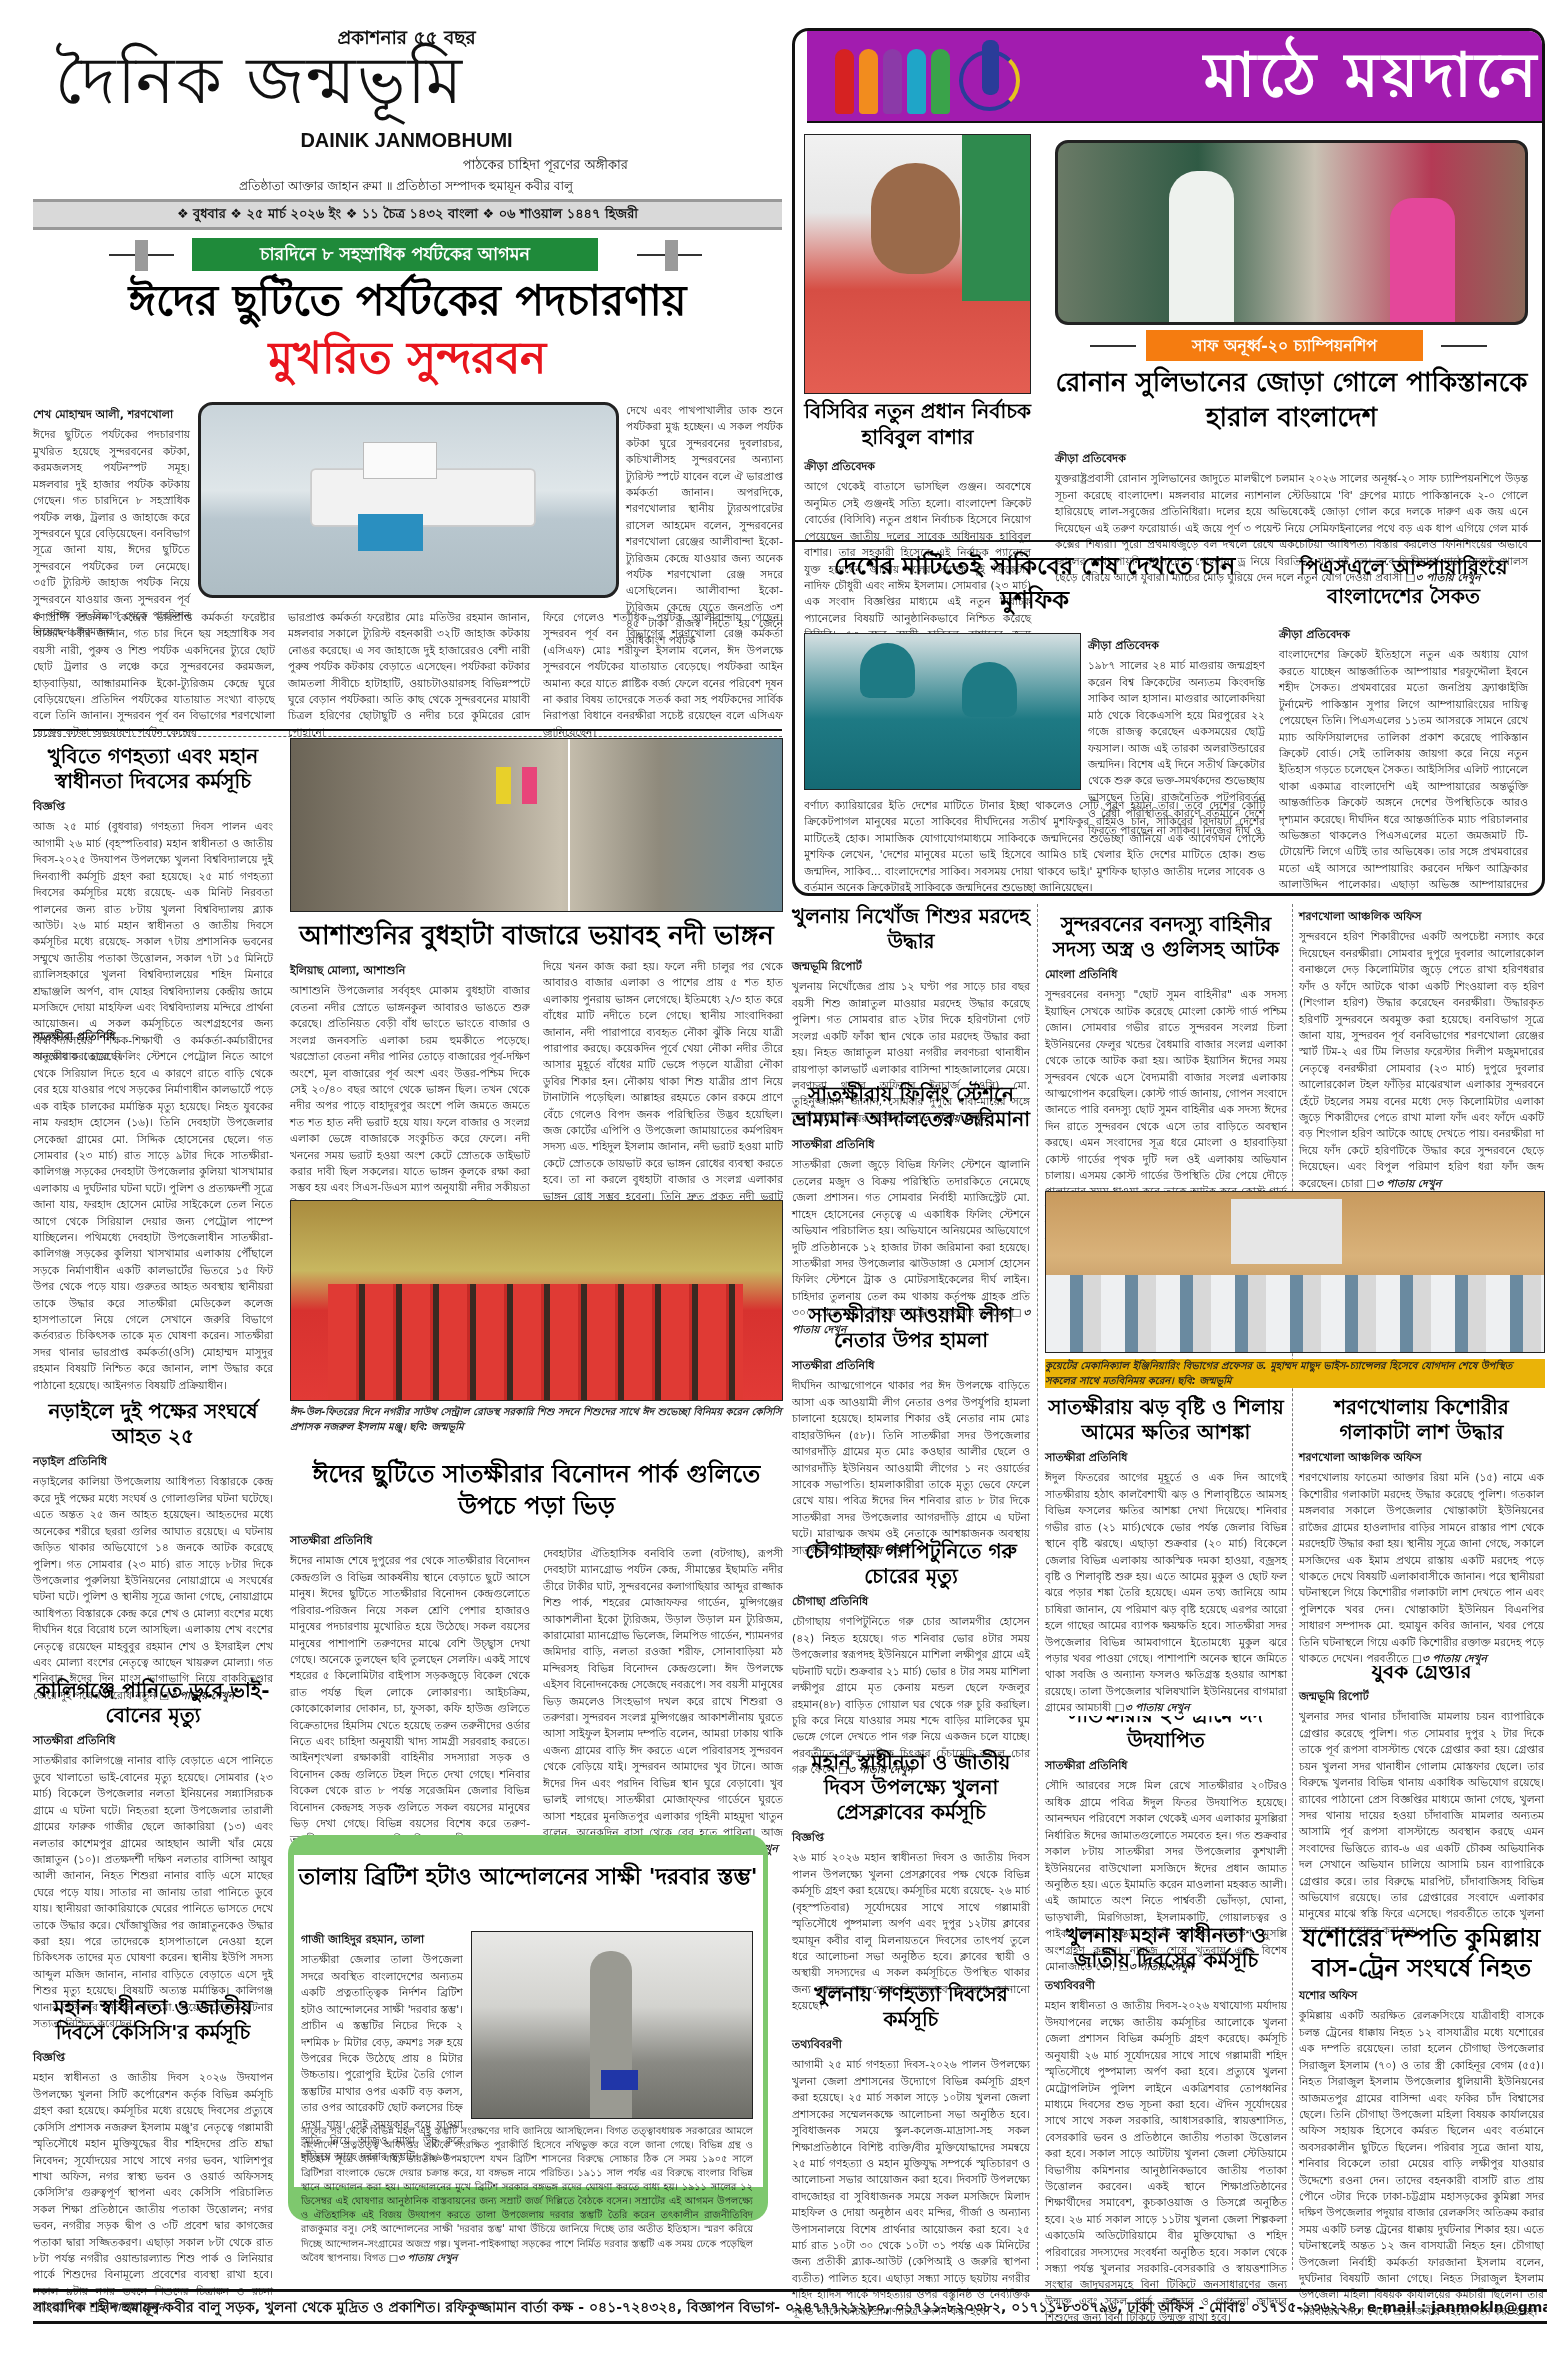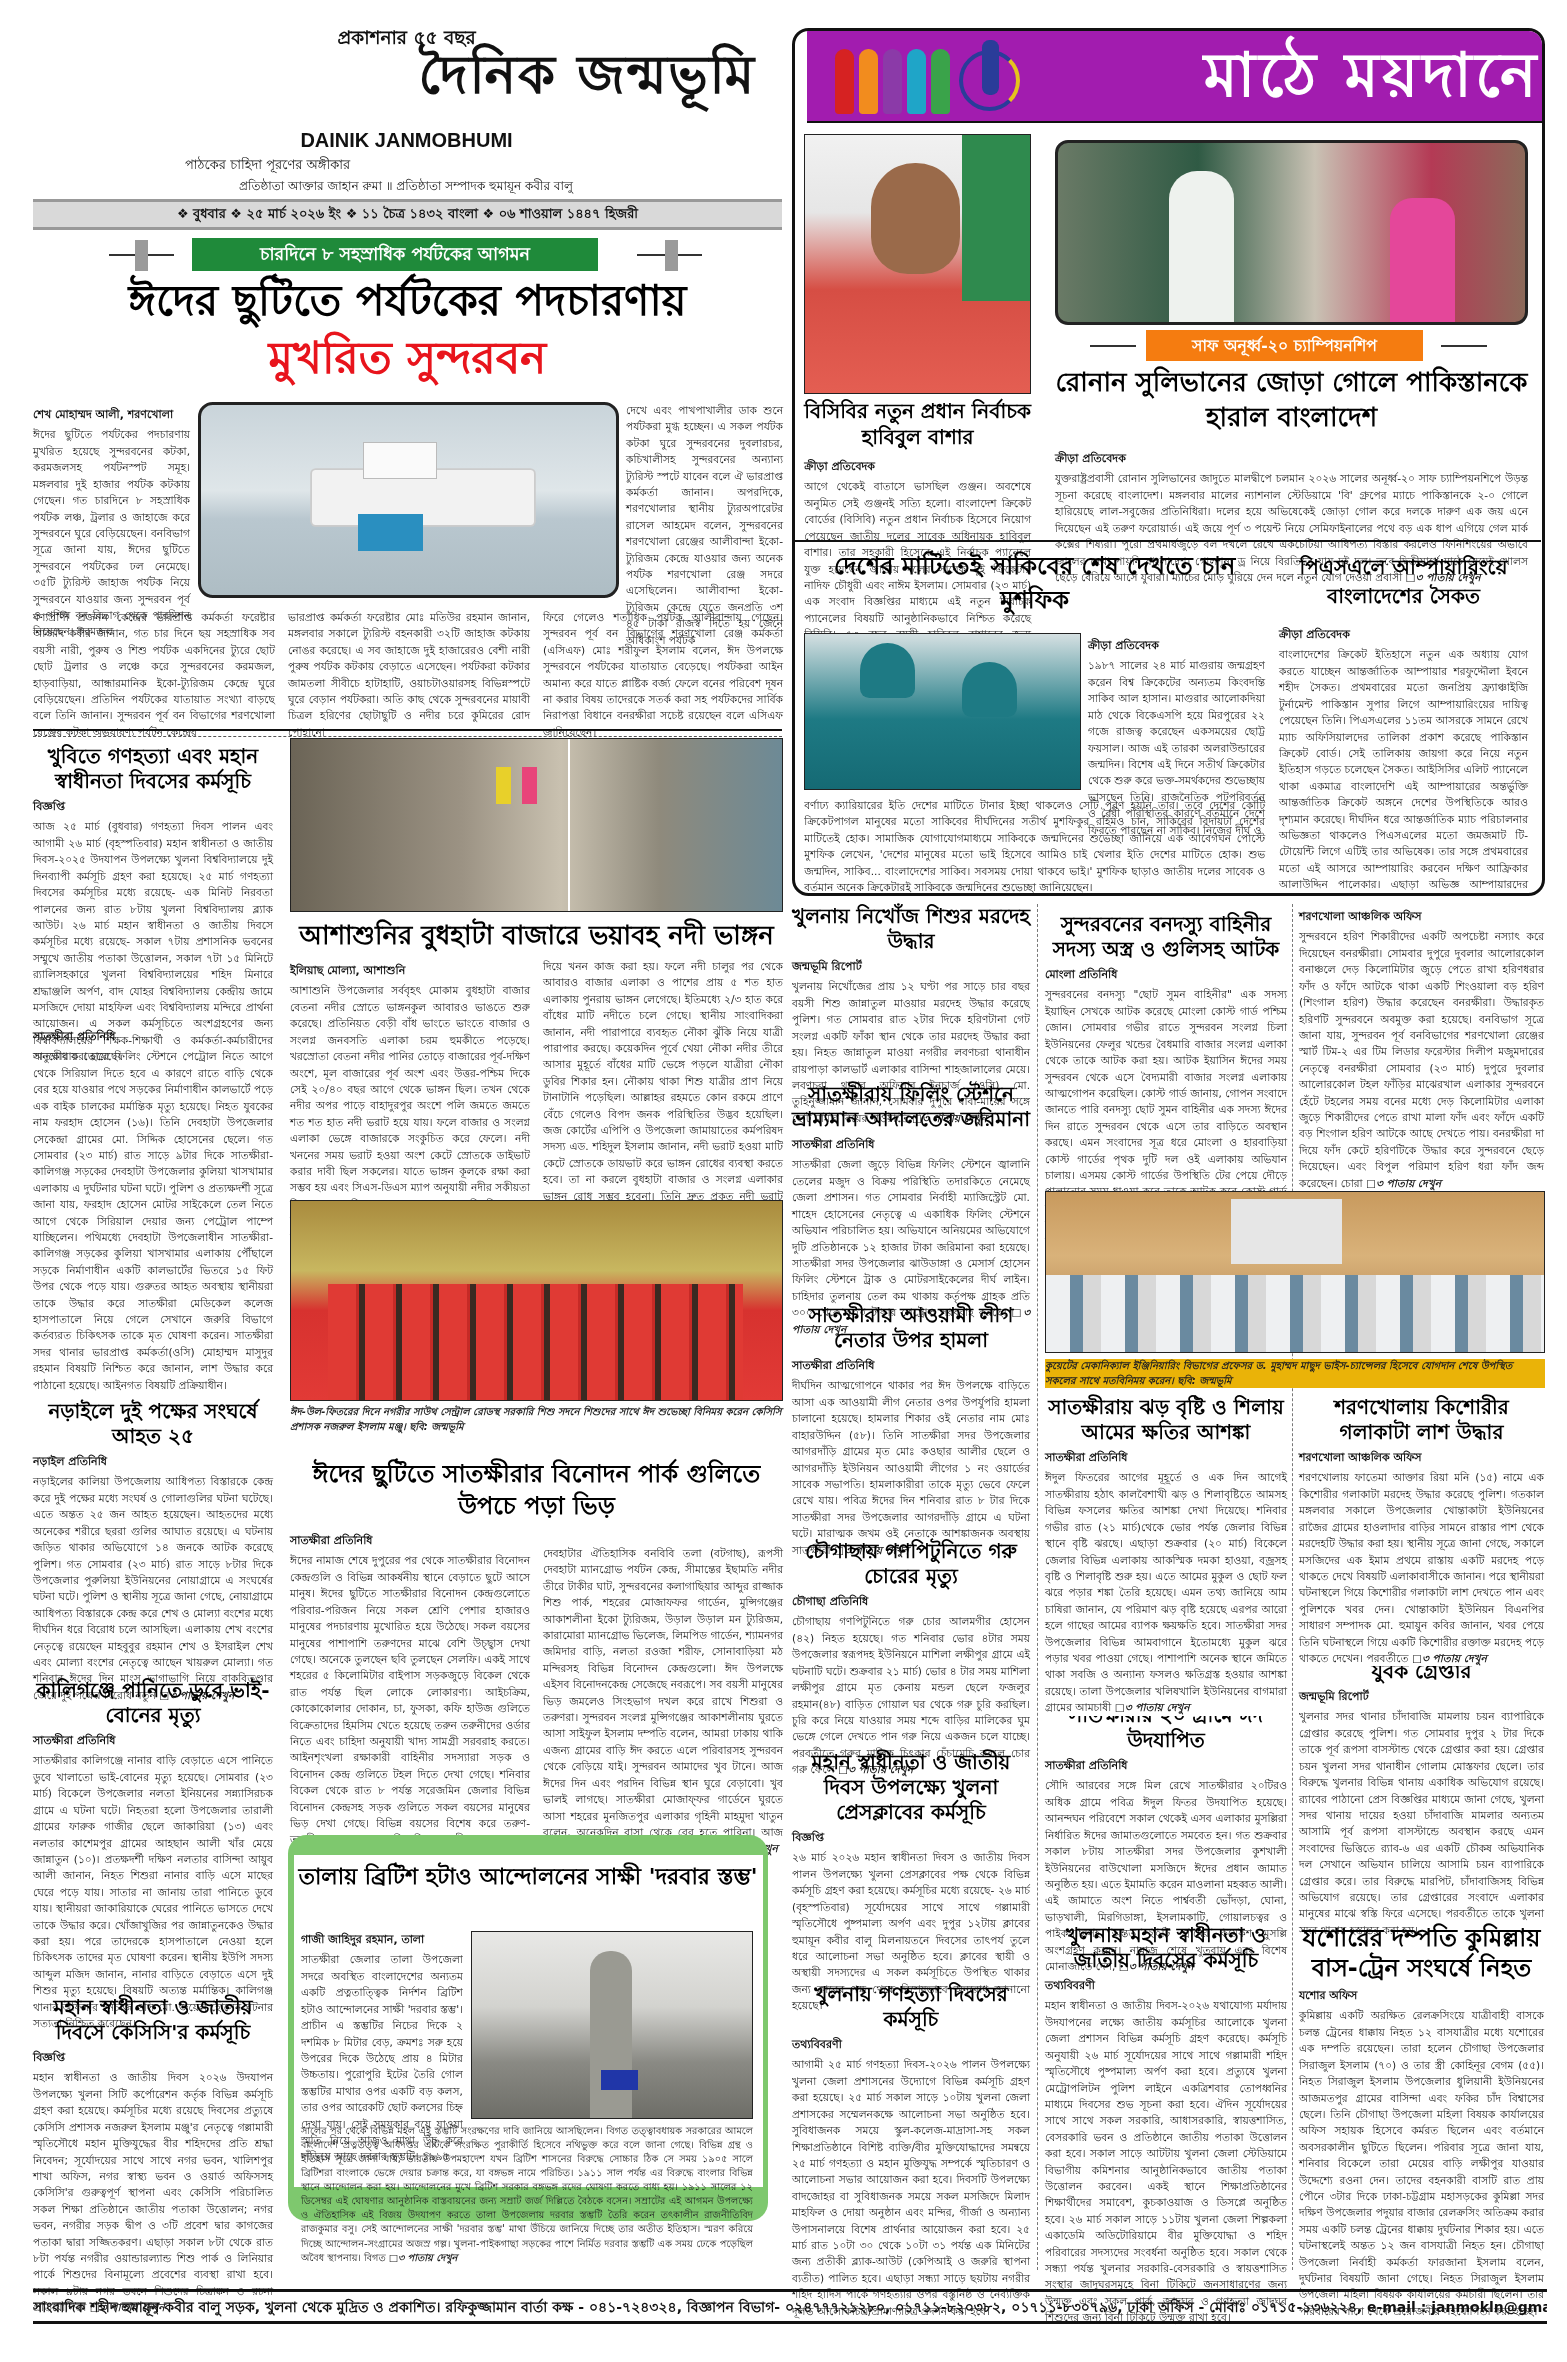--- a/index.html
+++ b/index.html
@@ -12,23 +12,23 @@
   .body { font-size: 10.6px; line-height: 1.55; text-align: justify; color: #222; }
   .cont { font-weight: bold; font-style: italic; }
   .cont::before { content: "\25A1 "; font-style: normal; font-weight: normal; }
   .cap { font-size: 10px; font-style: italic; font-weight: bold; line-height: 1.45; color: #222; }
   .photo { position: absolute; overflow: hidden; border: 1.8px solid #222; }
   .vdash { position: absolute; border-left: 0.9px dashed #777; }
   .hrule { position: absolute; height: 0; border-top: 2.8px solid #111; }
 
   
   #masthead-kicker { left: 305px; top: 24px; width: 203px; text-align: center; font-size: 18.5px; font-weight: bold; }
-  #masthead-title { left: 55px; top: 48px; width: 701px; text-align: right; font-size: 53px; font-weight: bold; letter-spacing: 1.8px; line-height: 1; }
+  #masthead-title { left: 55px; top: 48px; width: 701px; text-align: left; font-size: 65px; font-weight: normal; letter-spacing: 1.8px; line-height: 1; }
   #masthead-en { left: 185px; top: 129px; width: 443px; text-align: center; font-size: 20px; font-weight: bold; font-family: "Liberation Sans", sans-serif; }
-  #masthead-slogan { left: 185px; top: 155px; width: 443px; text-align: left; font-size: 13px; }
+  #masthead-slogan { left: 185px; top: 155px; width: 443px; text-align: right; font-size: 13px; }
   #masthead-founders { left: 92px; top: 177px; width: 628px; text-align: center; font-size: 12px; }
   #dateline { left: 33px; top: 199px; width: 749px; height: 31px; background: #d9d9d9; border-top: 3.7px solid #999; border-bottom: 3.7px solid #999; text-align: center; font-size: 13px; line-height: 24px; font-weight: bold; }
   #kicker-bar { left: 192px; top: 238px; width: 406px; height: 33px; background: #1f8a3a; color: #fff; text-align: center; font-size: 17.5px; line-height: 33px; font-weight: bold; }
   .kick-deco { position: absolute; top: 254px; height: 1.8px; width: 65px; background: #333; }
   .kick-post { position: absolute; top: 240px; width: 13px; height: 31px; background: #9a9a9a; }
 
   
   #sports-box { left: 792px; top: 28px; width: 753px; height: 868px; border: 3.7px solid #111; border-radius: 16.6px; overflow: hidden; }
   #sports-banner { left: 12px; top: 0; width: 746px; height: 92px; background: #a21caf; border-bottom: 2.8px solid #111; }
   #sports-banner-title { right: 13px; top: 7.4px; font-size: 61px; font-weight: bold; color: #fff; letter-spacing: 3.7px; line-height: 1.2; }

